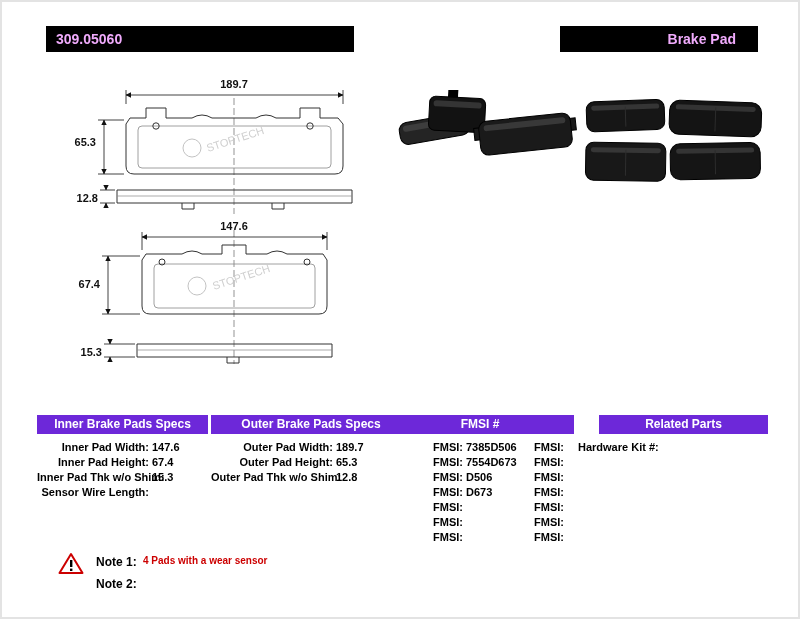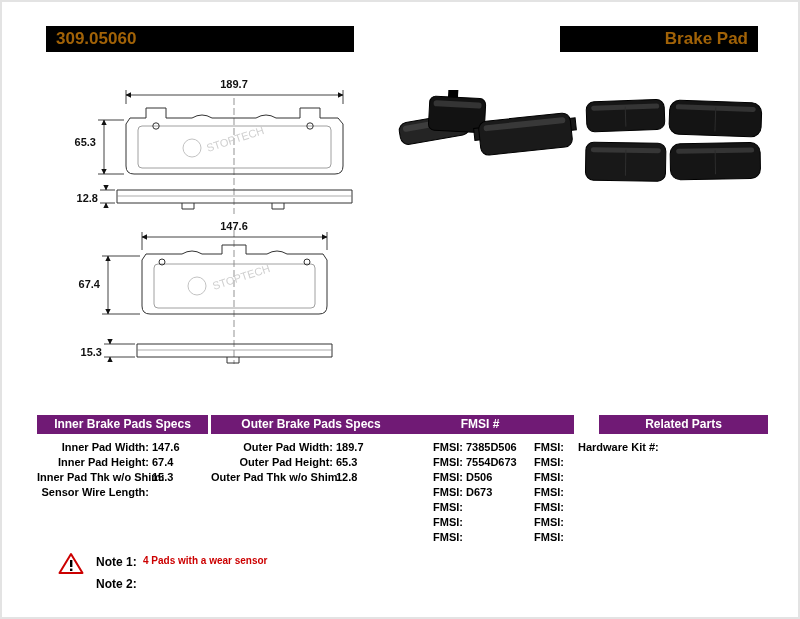--- a/index.html
+++ b/index.html
@@ -1,30 +1,30 @@
 <!DOCTYPE html>
 <html><head>
 <meta charset="utf-8">
 <style>
   html,body{margin:0;padding:0;background:#fff;}
   .sheet{position:relative;width:800px;height:619px;background:#fff;
          border:2px solid #e3e3e3;box-sizing:border-box;overflow:hidden;
          font-family:"Liberation Sans",sans-serif;color:#000;}
   
-  .bar{position:absolute;top:24px;height:26px;background:#000;color:#a16207;
-       font-weight:bold;font-size:17px;line-height:26px;box-sizing:border-box;}
+  .bar{position:absolute;top:24px;height:26px;background:#000;color:#f0abfc;
+       font-weight:bold;font-size:14px;line-height:26px;box-sizing:border-box;}
   .bar-left{left:44px;width:308px;padding-left:10px;text-align:left;}
-  .bar-right{left:558px;width:198px;padding-right:10px;text-align:right;}
+  .bar-right{left:558px;width:198px;padding-right:22px;text-align:right;}
   
   .diagram{position:absolute;left:40px;top:60px;width:340px;height:350px;}
   .photos{position:absolute;left:388px;top:88px;width:390px;height:110px;}
   svg text.dimtxt{font-family:"Liberation Sans",sans-serif;font-size:11px;font-weight:bold;fill:#111;}
   svg text.wm{font-family:"Liberation Sans",sans-serif;font-size:11px;fill:#c3c3c3;opacity:.8;}
   
-  .sec{position:absolute;top:413px;height:19px;background:#701a75;color:#fff;
+  .sec{position:absolute;top:413px;height:19px;background:#6d28d9;color:#fff;
        font-weight:bold;font-size:12px;text-align:center;line-height:19px;}
   .sec-inner{left:35px;width:171px;}
   .sec-outer{left:209px;width:200px;}
   .sec-fmsi{left:384px;width:188px;}
   .sec-related{left:597px;width:169px;}
   
   .speccol{position:absolute;top:438px;font-size:11px;font-weight:bold;}
   .spec-row{display:flex;height:15px;line-height:15px;white-space:nowrap;}
   .spec-row .lbl{text-align:right;}
   .spec-row .val{margin-left:3px;text-align:left;}

